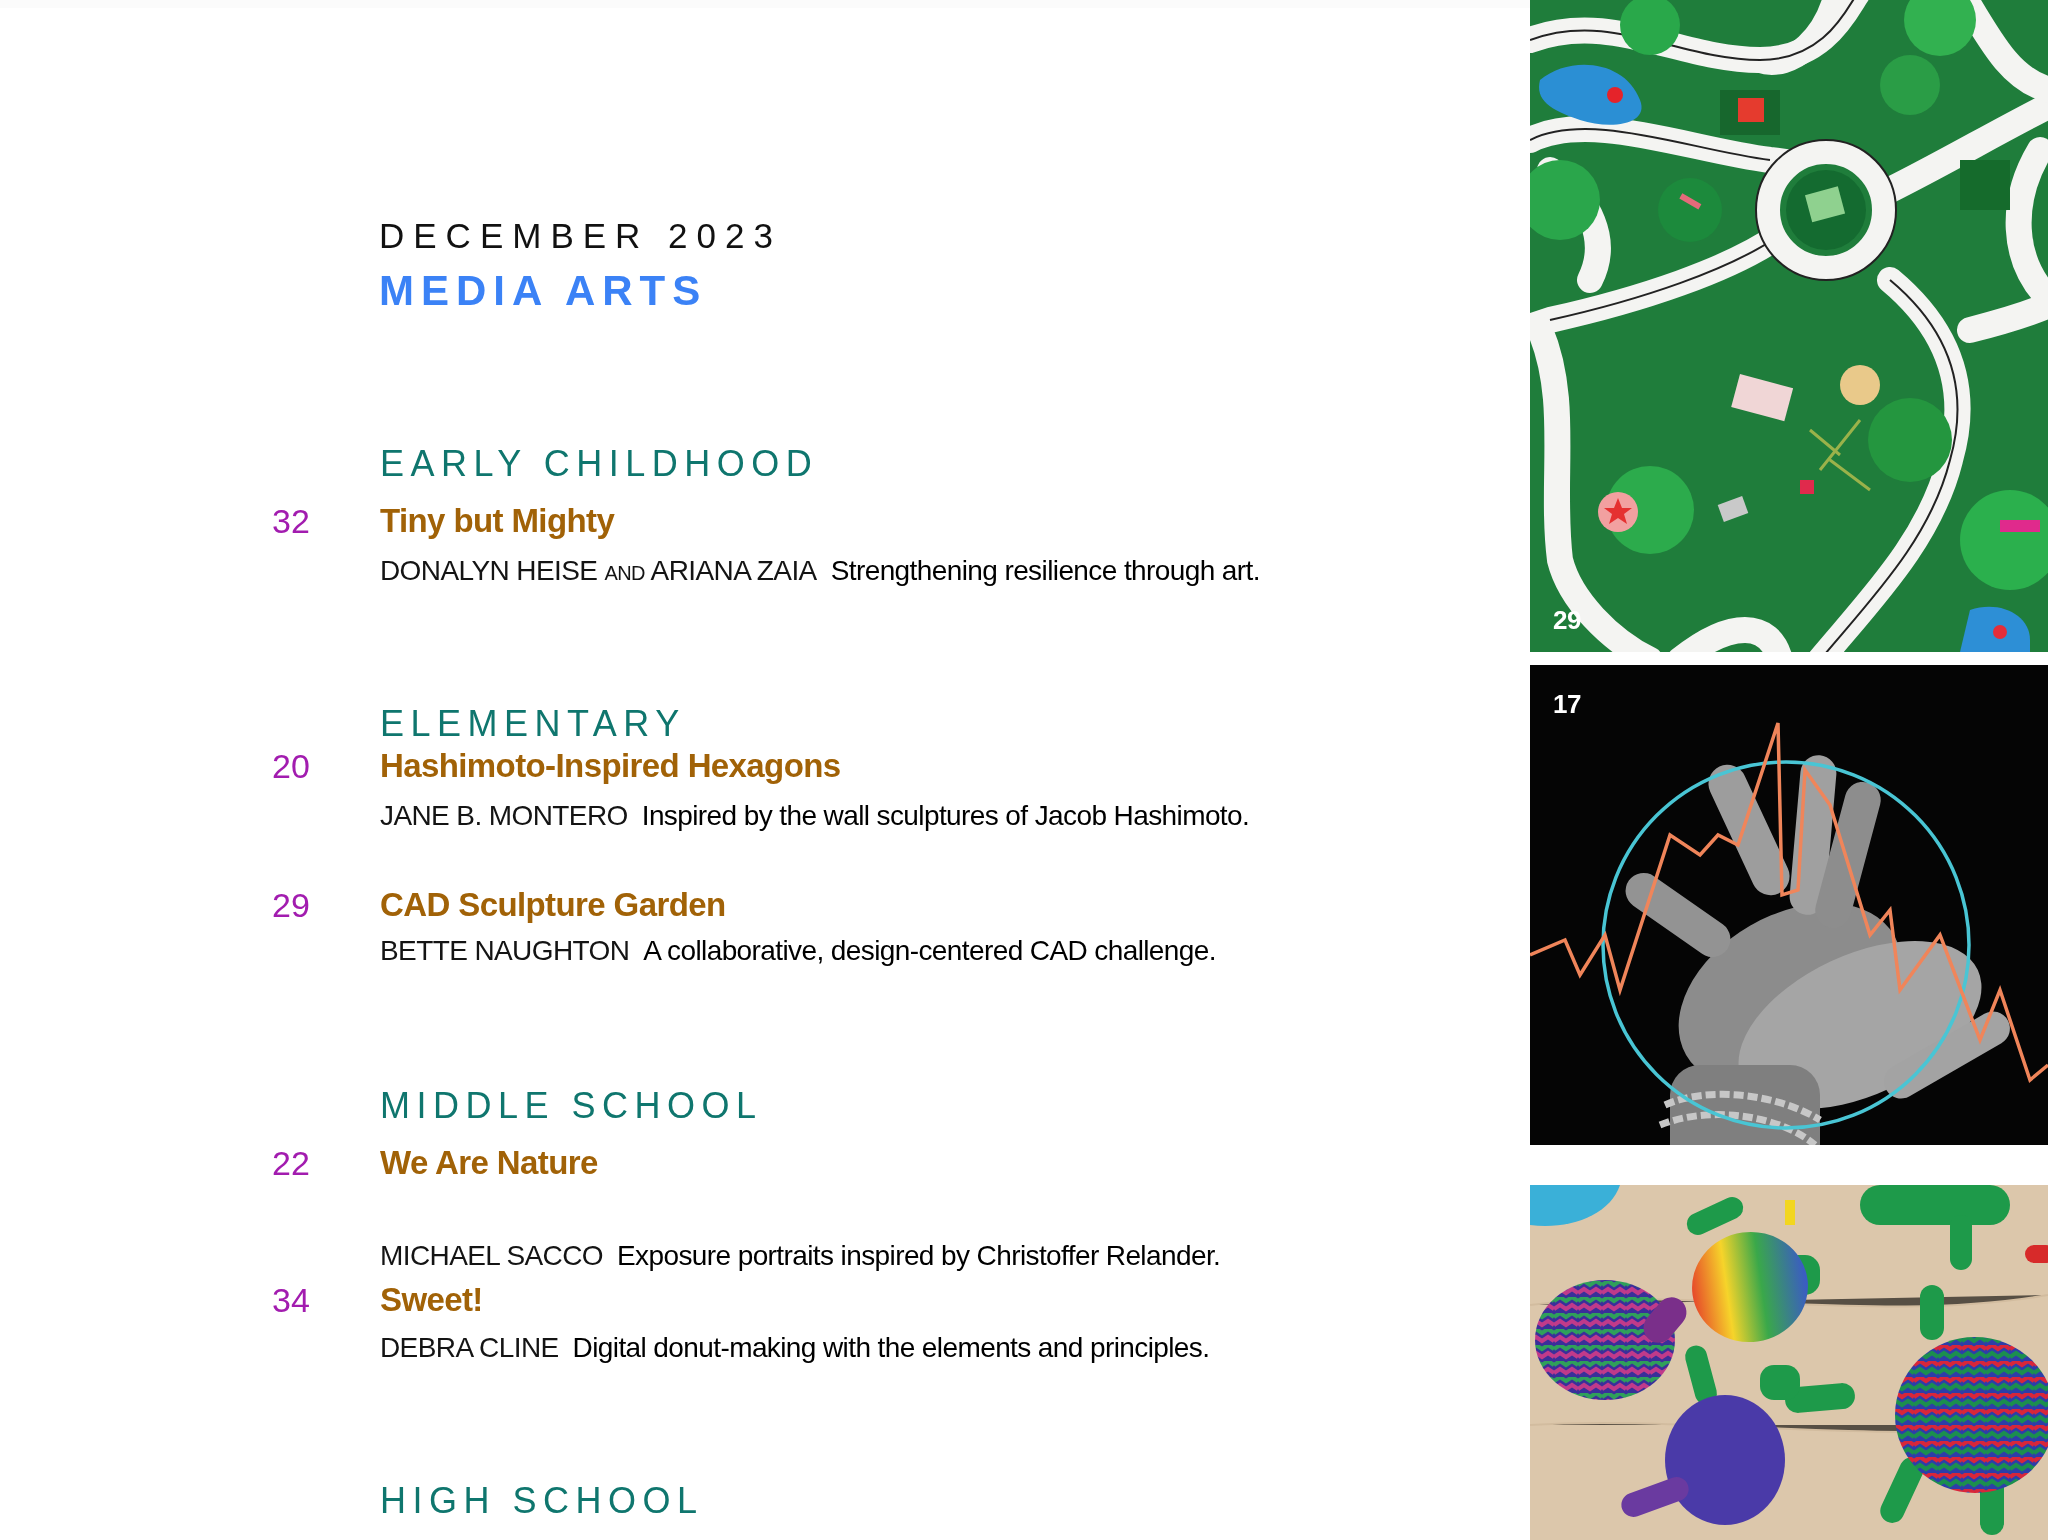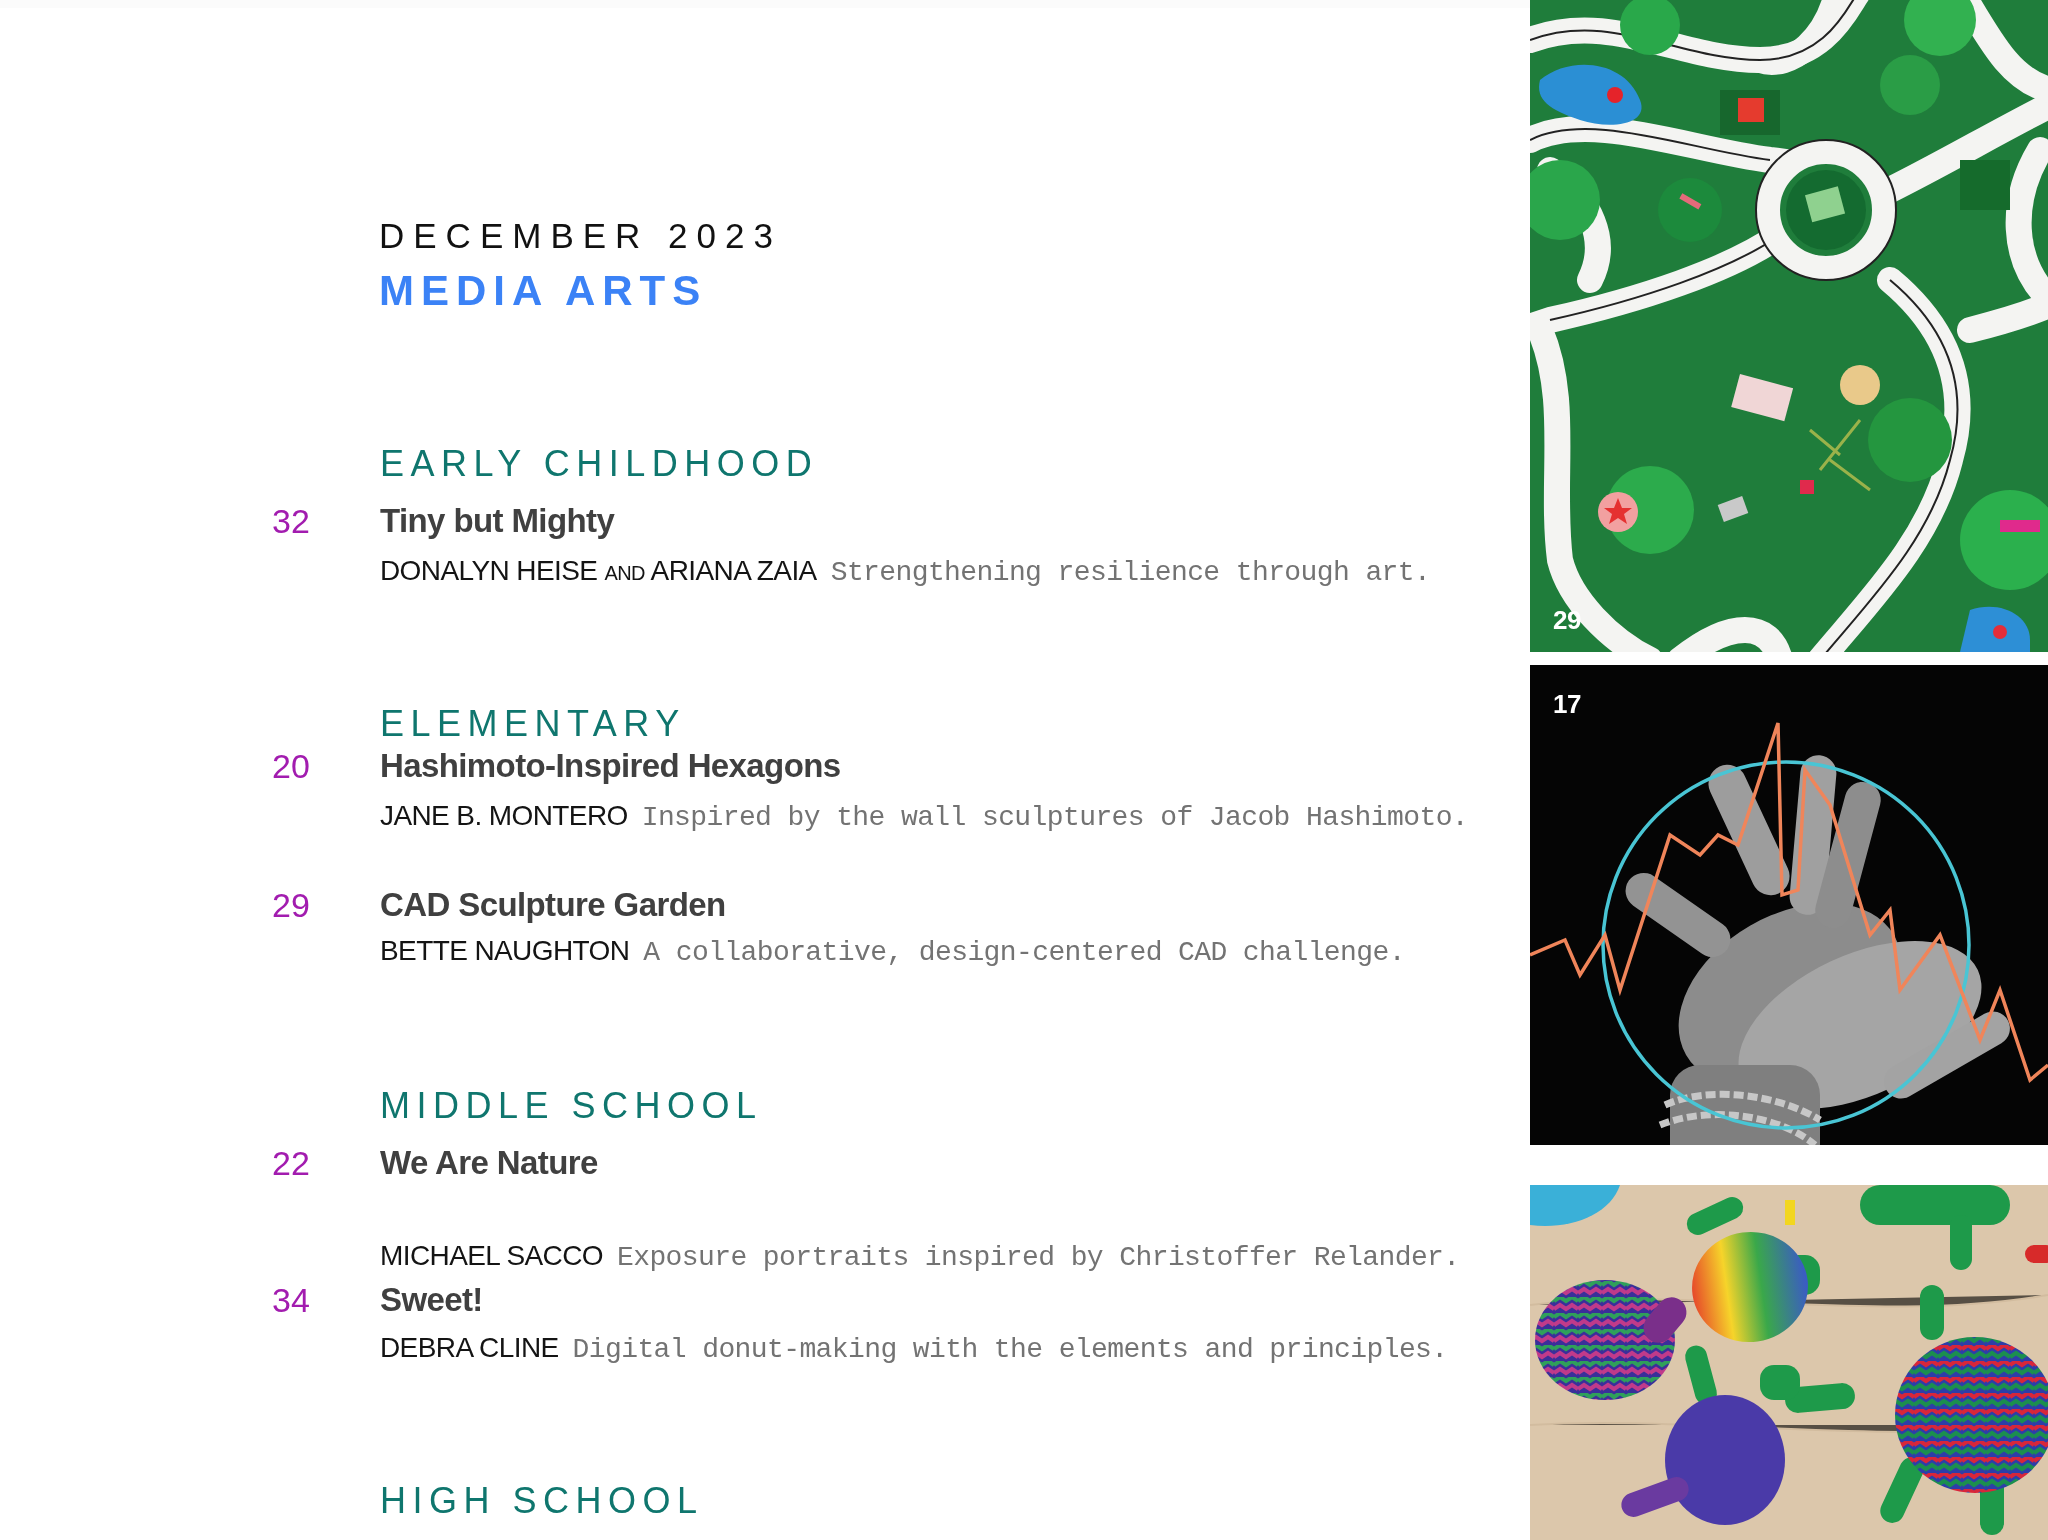--- a/index.html
+++ b/index.html
@@ -19,29 +19,29 @@
     font-size:42px; letter-spacing:7px; font-weight:700; color:#3b82f6; white-space:nowrap;
   }
   .section-heading {
     position:absolute; left:380px;
     font-size:36px; letter-spacing:6.5px; color:#0f766e; white-space:nowrap; font-weight:400;
   }
   .page-num {
     position:absolute; left:272px; font-size:34px; color:#a21caf; white-space:nowrap;
   }
   .article-title {
-    position:absolute; left:380px; font-size:33px; font-weight:700; color:#404040;
+    position:absolute; left:380px; font-size:33px; font-weight:700; color:#a16207;
     letter-spacing:-0.6px; white-space:nowrap;
   }
   .byline {
     position:absolute; left:380px; font-size:28px; white-space:nowrap; letter-spacing:-0.6px;
   }
   .byline .author { color:#141414; text-transform:uppercase; }
   .byline .conj { font-size:20px; text-transform:uppercase; color:#141414; }
-  .byline .desc { color:#737373; margin-left:14px;font-family:Liberation Mono, monospace; }
+  .byline .desc { color:#000000; margin-left:14px; }
 
   .photo { position:absolute; left:1530px; width:518px; overflow:hidden; }
   .photo-garden { top:0; height:652px; background:#1e7b3a; }
   .photo-hands { top:665px; height:480px; background:#050505; }
   .photo-turtles { top:1185px; height:355px; background:#d8c2a6; }
   .photo-label {
     position:absolute; color:#fff; font-weight:700; font-size:26px; letter-spacing:-0.5px;
   }
   svg { display:block; }
 </style>

